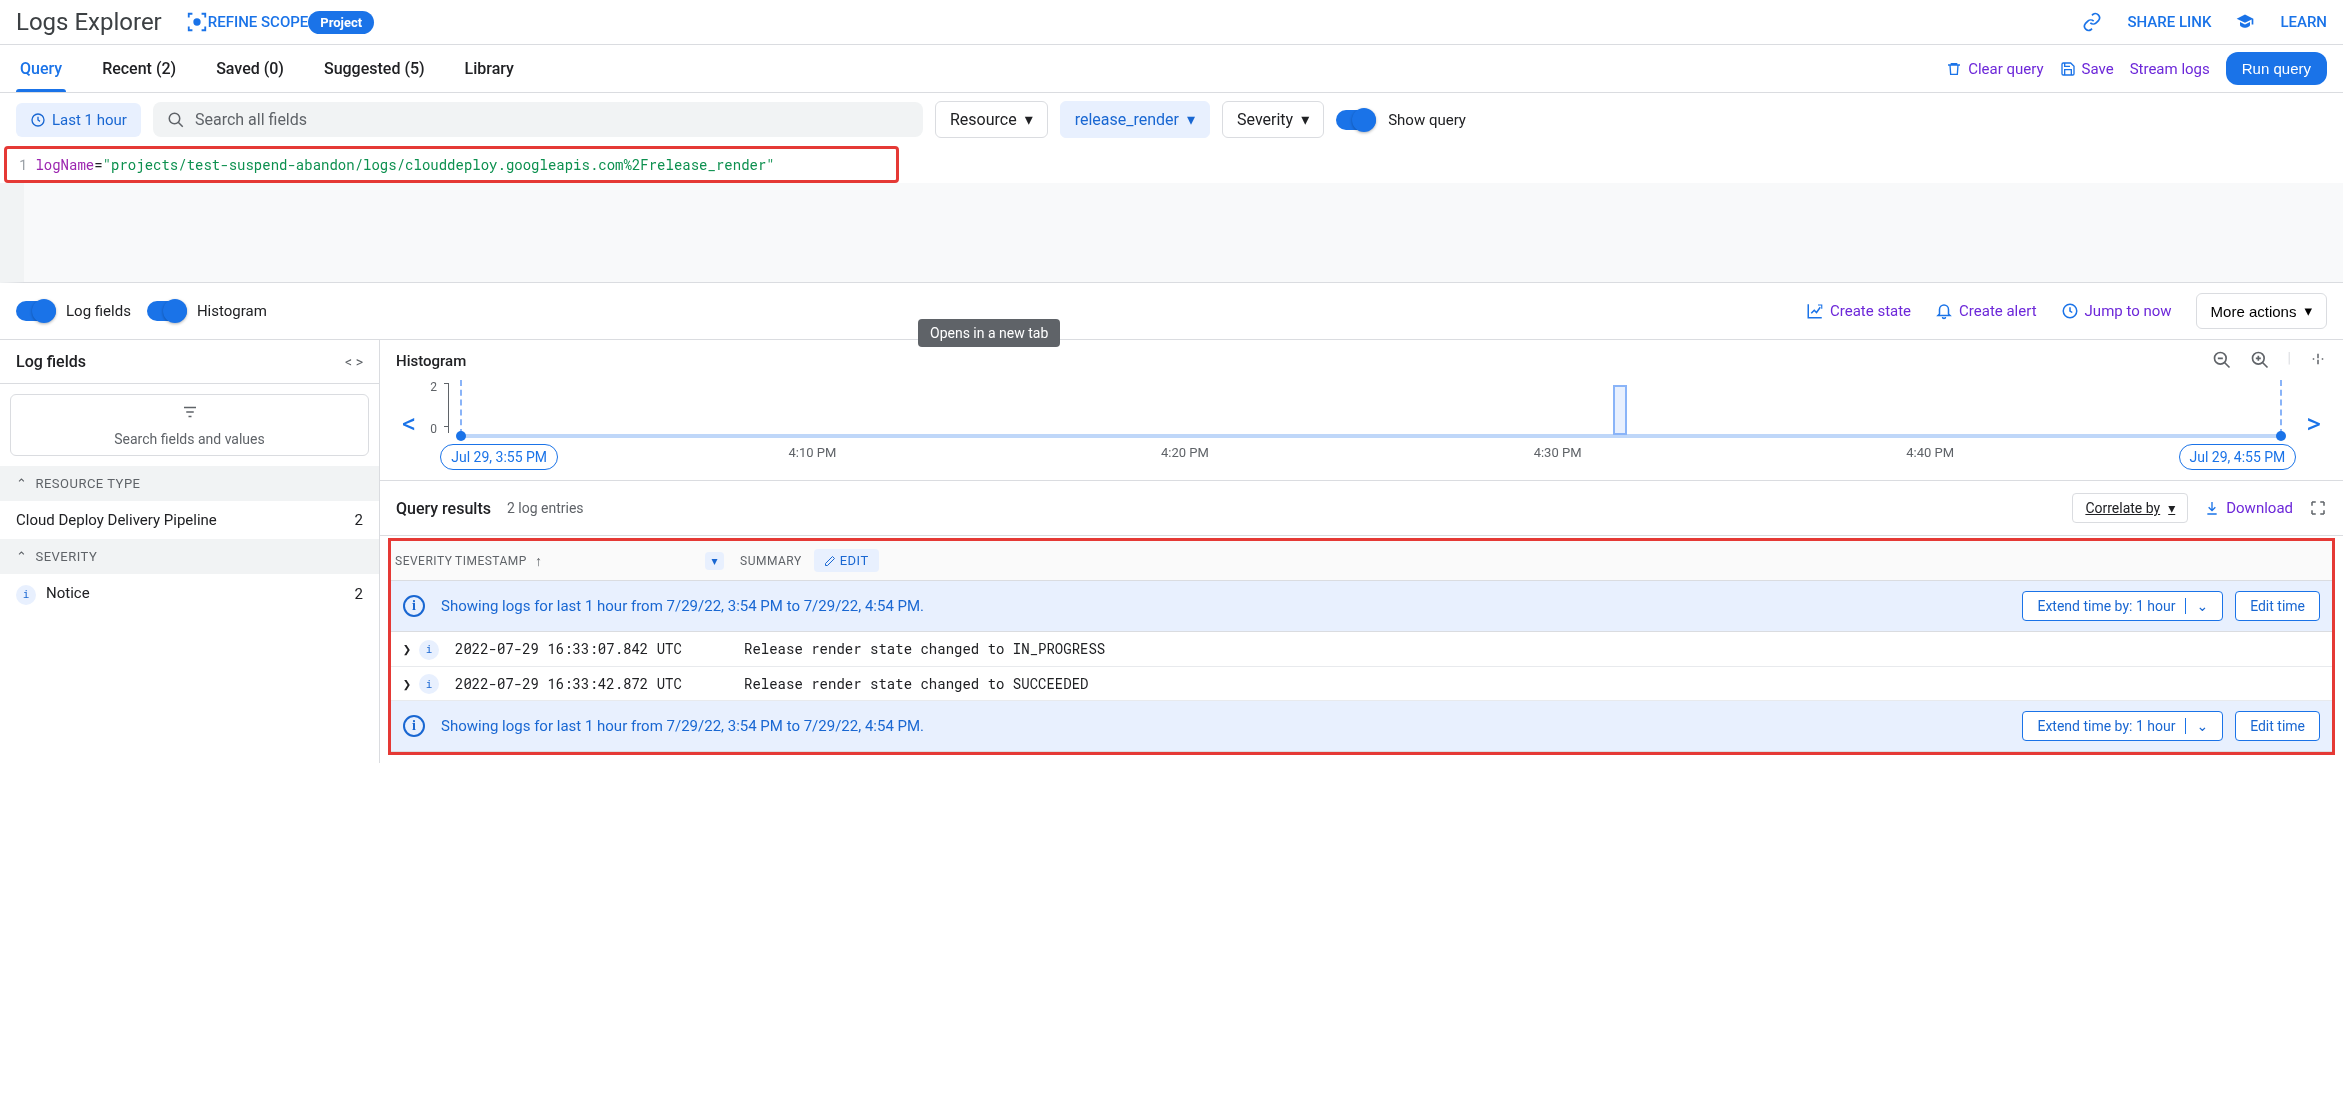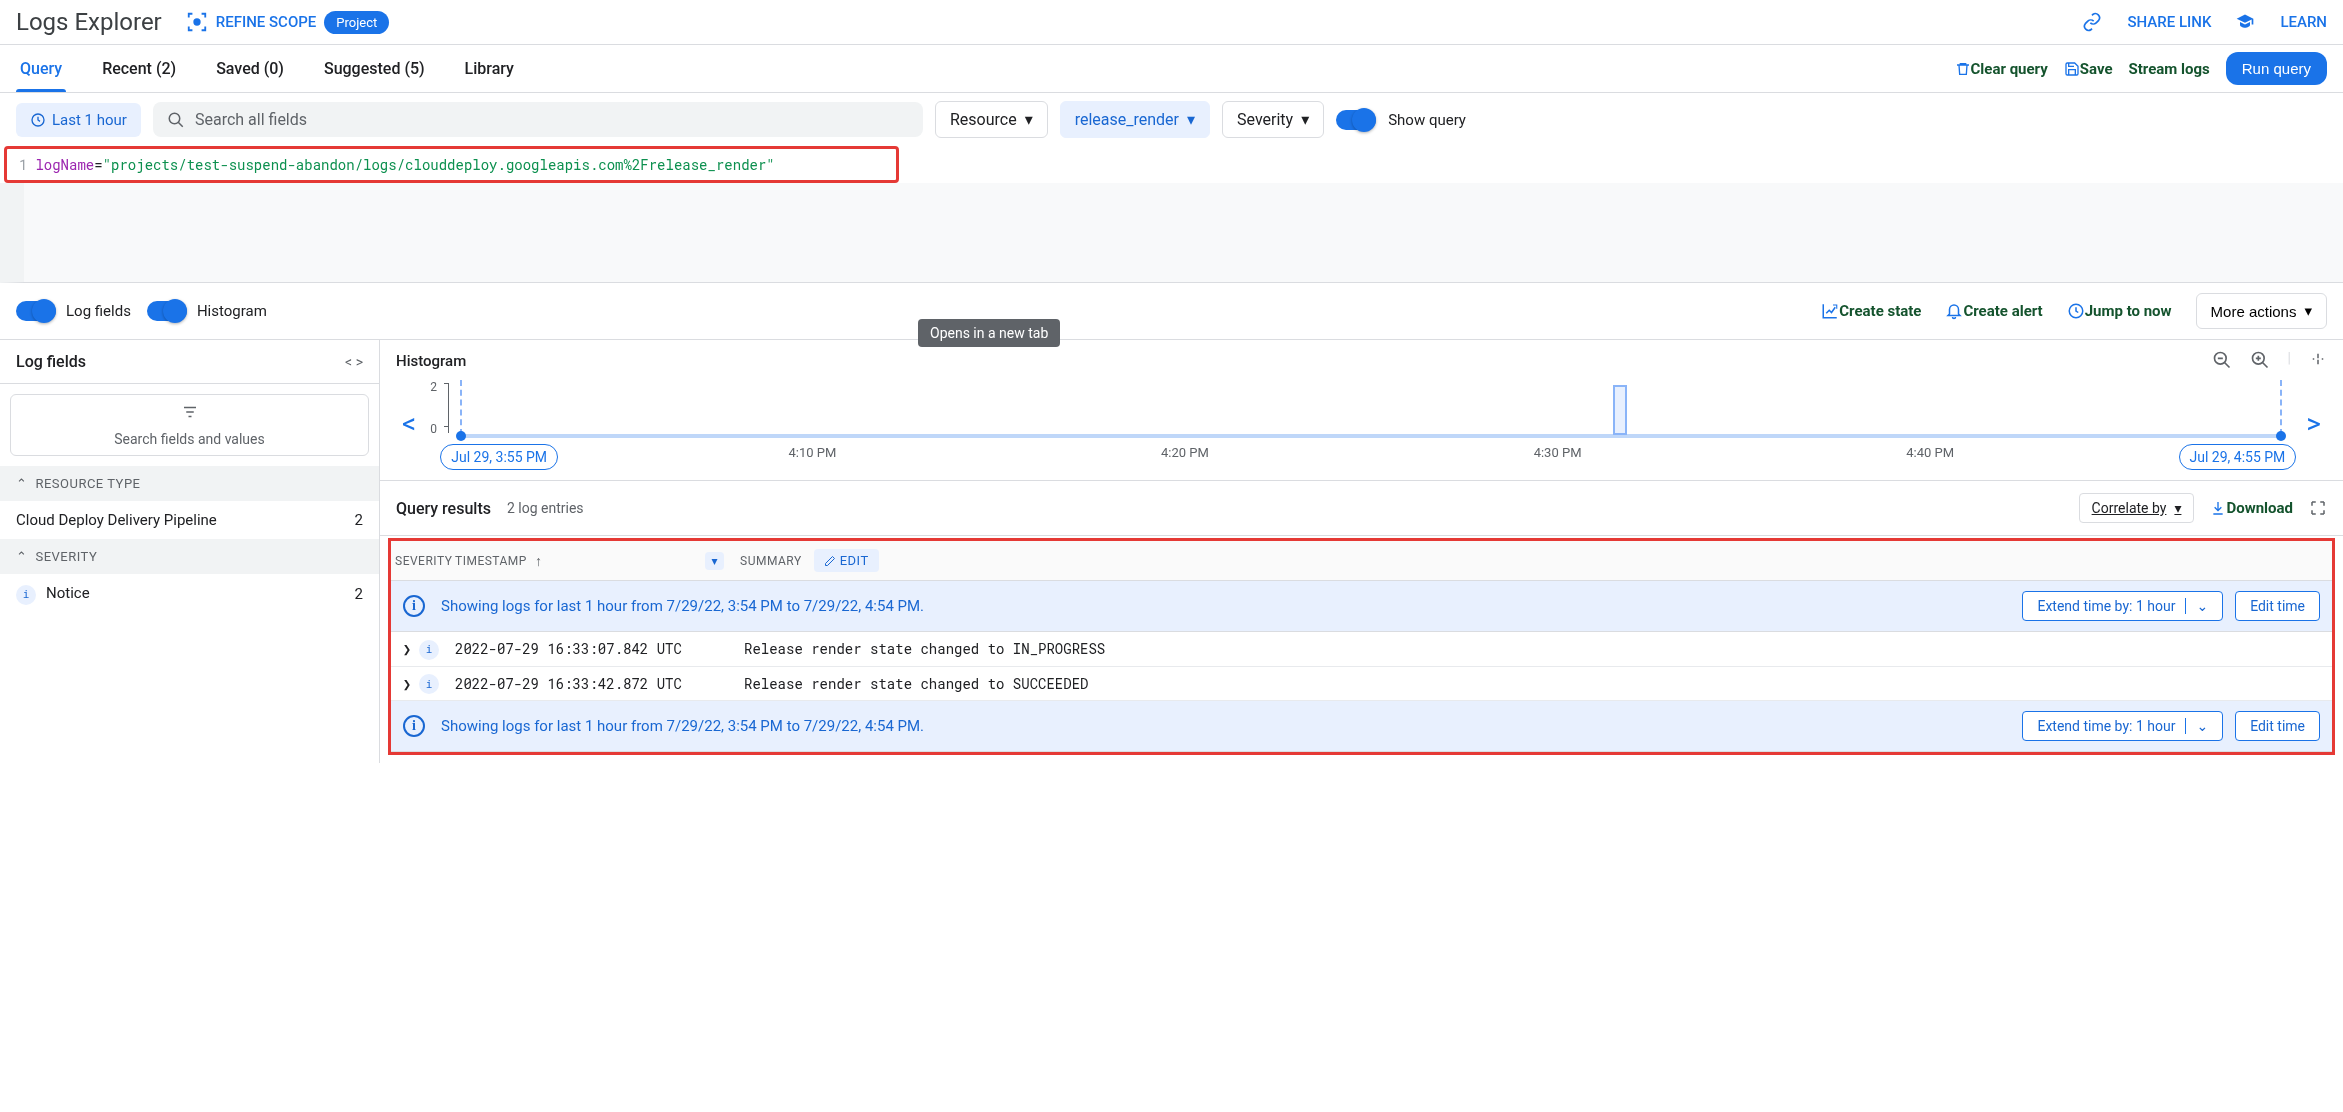--- a/index.html
+++ b/index.html
@@ -1,30 +1,30 @@
 <!DOCTYPE html>
 <html><head>
 <meta charset="utf-8">
 <style>
 * { box-sizing: border-box; margin: 0; padding: 0; }
 body { font-family: 'Google Sans', Roboto, Arial, sans-serif; font-size: 14px; color: #202124; background: #fff; }
 .header { display: flex; align-items: center; padding: 8px 16px; gap: 24px; border-bottom: 1px solid #dadce0; }
 .page-title { font-size: 24px; font-weight: 400; color: #3c4043; }
-.refine-scope { display: flex; align-items: center; gap: 8px; color: #1a73e8; font-weight: 500; font-size: 15px; }
-.project-chip { background: #1a73e8; color: #fff; padding: 4px 12px; border-radius: 12px; font-size: 13px; font-weight: 400; }
+.refine-scope { display: flex; align-items: center; color: #1a73e8; font-weight: 500; font-size: 15px; }
+.project-chip { background: #1a73e8; color: #fff; padding: 4px 12px; border-radius: 12px; font-size: 13px; font-weight: 700; }
 .header-right { margin-left: auto; display: flex; gap: 24px; }
 .header-link { display: flex; align-items: center; gap: 25px; color: #1a73e8; font-weight: 500; font-size: 15px; cursor: pointer; }
 
 .tabs-bar { display: flex; align-items: center; border-bottom: 1px solid #dadce0; padding: 0 16px; gap: 32px; }
 .tabs { display: flex; gap: 32px; }
 .tab { padding: 14px 4px; font-size: 16px; font-weight: 500; cursor: pointer; position: relative; }
 .tab.active { color: #1a73e8; }
 .tab.active::after { content: ''; position: absolute; bottom: 0; left: 0; right: 0; height: 3px; background: #1a73e8; border-radius: 3px 3px 0 0; }
 .tabs-right { margin-left: auto; display: flex; align-items: center; gap: 16px; }
-.action-link { display: flex; align-items: center; color: #14532d; font-weight: 700; cursor: pointer; font-size: 15px; }
+.action-link { display: flex; align-items: center; gap: 6px; color: #6d28d9; font-weight: 400; cursor: pointer; font-size: 15px; }
 .run-btn { background: #1a73e8; color: #fff; padding: 8px 16px; border: none; border-radius: 12px; font-weight: 500; cursor: pointer; font-size: 15px; }
 
 .filter-bar { display: flex; align-items: center; padding: 8px 16px; gap: 12px; }
 .time-chip { background: #e8f0fe; color: #1967d2; padding: 8px 14px; border-radius: 6px; display: flex; align-items: center; gap: 6px; font-size: 15px; cursor: pointer; }
 .search-box { flex: 1; background: #f1f3f4; border-radius: 8px; display: flex; align-items: center; padding: 8px 14px; gap: 10px; color: #5f6368; font-size: 16px; max-width: 770px; }
 .dropdown-chip { border: 1px solid #dadce0; padding: 8px 14px; border-radius: 6px; display: flex; align-items: center; gap: 8px; font-size: 16px; cursor: pointer; }
 .dropdown-chip.active { background: #e8f0fe; color: #1967d2; border-color: #e8f0fe; }
 .toggle-sw { width: 40px; height: 20px; background: #1a73e8; border-radius: 10px; position: relative; cursor: pointer; }
 .toggle-sw::after { content: ''; position: absolute; right: 0; top: -2px; width: 24px; height: 24px; background: #1a73e8; border-radius: 50%; box-shadow: 0 1px 3px rgba(0,0,0,.3); }
 .toggle-label { font-size: 15px; }

